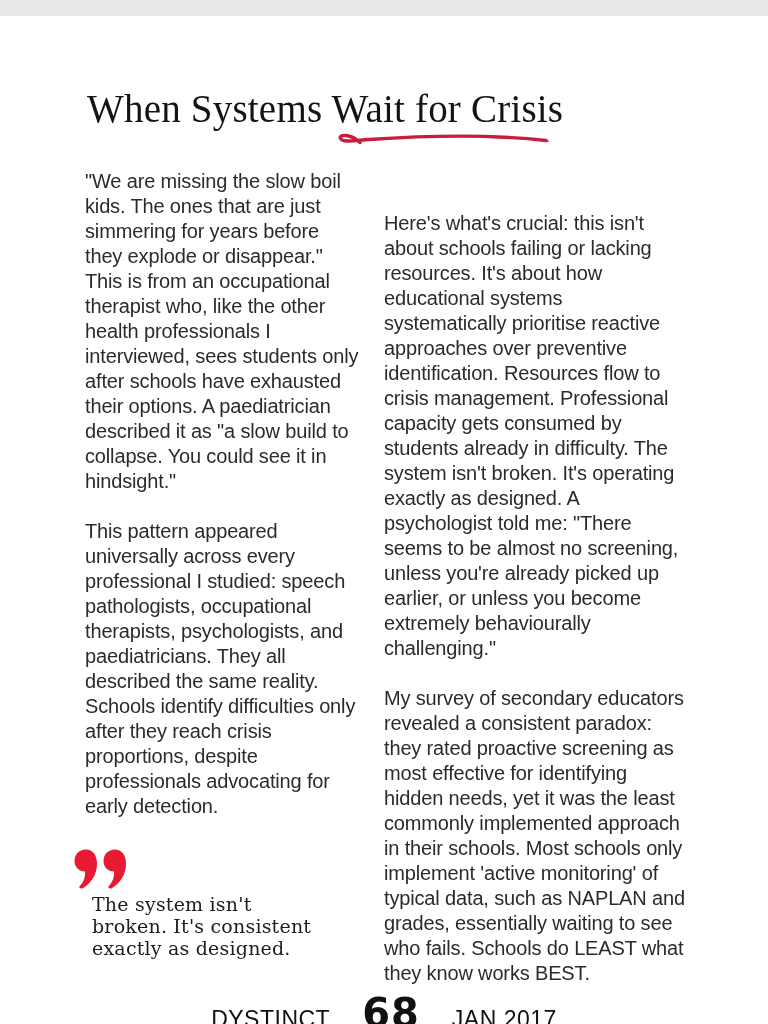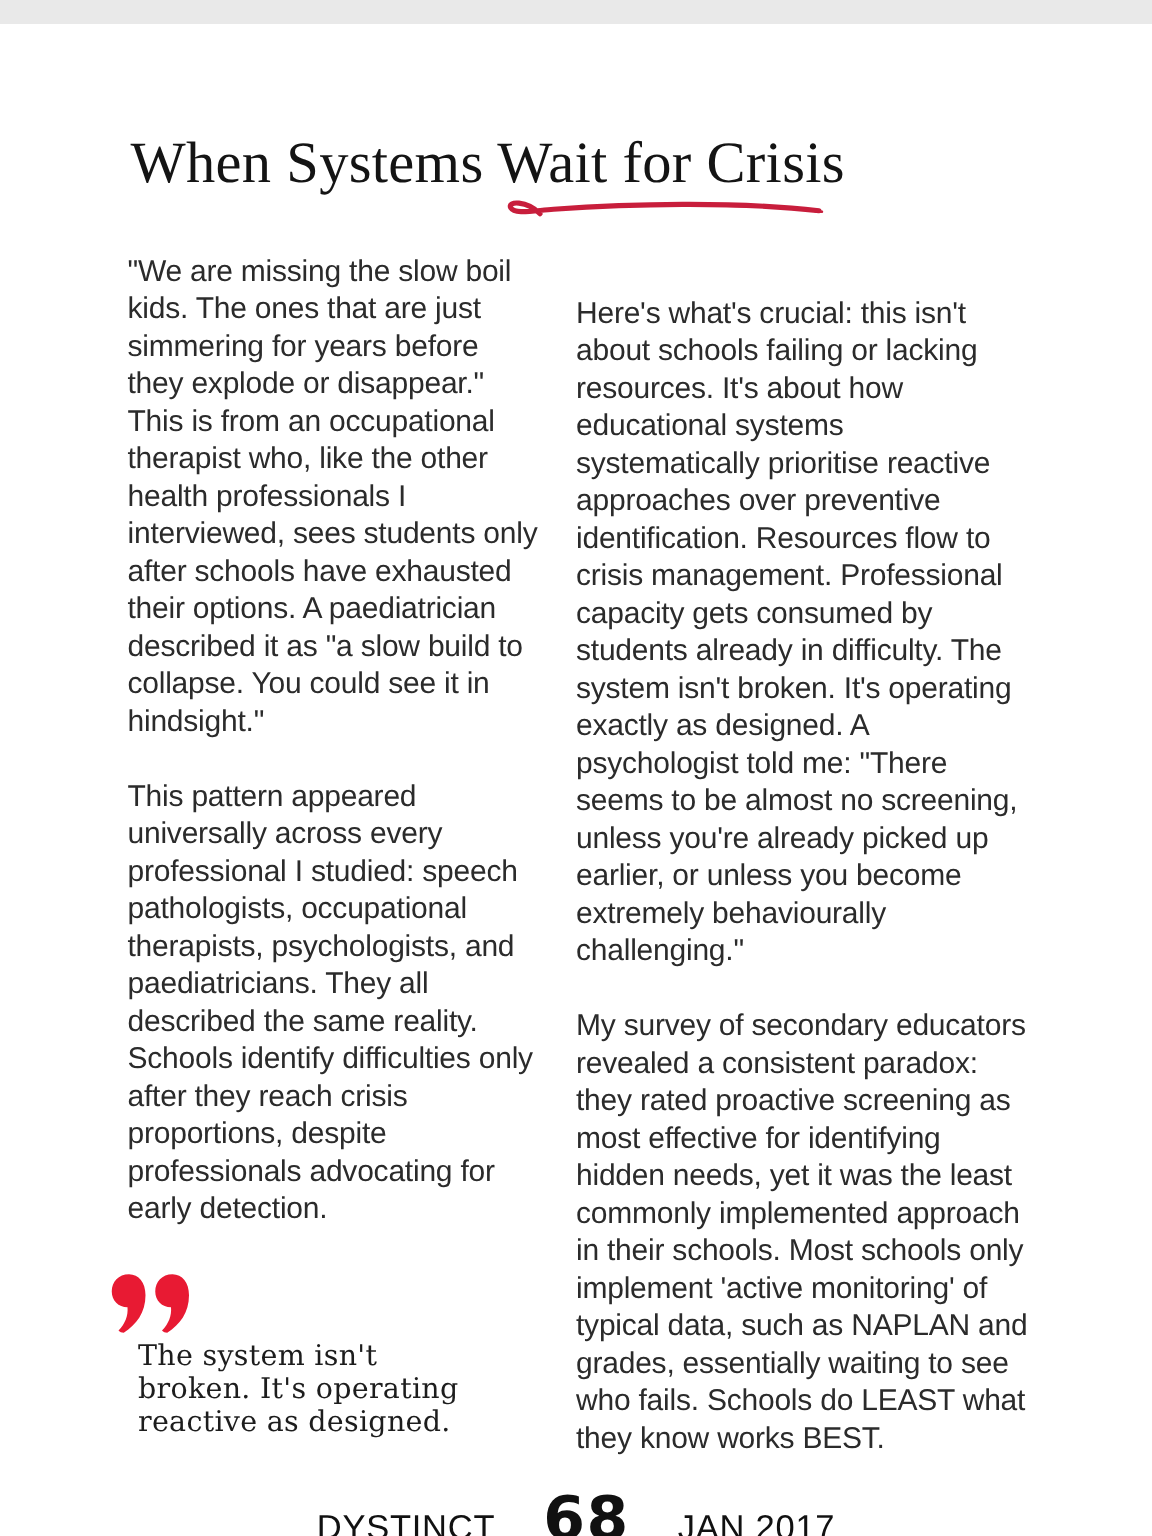--- a/index.html
+++ b/index.html
@@ -26,21 +26,21 @@
     position:absolute; left:334px; top:110px;
     color:var(--swoosh-red, #c81e3c);
   }
   .col {
     position:absolute;
     font-size:20px; line-height:25px;
     letter-spacing:-0.15px;
     color:var(--text-color, #2b2b2b);
   }
   .col-left  { left:85px;  top:153px; width:274px; }
-  .col-right { left:384px; top:181px; width:302px; }
+  .col-right { left:384px; top:195px; width:302px; }
   .col p { margin:0 0 25px 0; }
   .pull-quote {
     position:absolute; left:74px; top:833px;
     width:280px;
   }
   .pq-mark {
     display:block;
     color:var(--accent-red, #e81a33);
     line-height:0;
   }
@@ -90,21 +90,21 @@
     <p>My survey of secondary educators revealed a consistent paradox: they rated proactive screening as most effective for identifying hidden needs, yet it was the least commonly implemented approach in their schools. Most schools only implement 'active monitoring' of typical data, such as NAPLAN and grades, essentially waiting to see who fails. Schools do LEAST what they know works BEST.</p>
   </div>
 
   <div class="pull-quote">
     <span class="pq-mark">
       <svg width="54" height="40" viewBox="0 0 54 40" fill="currentColor" aria-hidden="true">
         <path id="qm" d="M12,0.5 C5,0.5 0.5,5.5 0.5,12 C0.5,18 5,22.5 11,22.5 C11.5,28 9.5,33.5 5,38 C6,39 7,39.5 8.5,39.5 C17,34 23,26 23,14.5 C23,6 18.5,0.5 12,0.5 Z"></path>
         <path d="M41,0.5 C34,0.5 29.5,5.5 29.5,12 C29.5,18 34,22.5 40,22.5 C40.5,28 38.5,33.5 34,38 C35,39 36,39.5 37.5,39.5 C46,34 52,26 52,14.5 C52,6 47.5,0.5 41,0.5 Z"></path>
       </svg>
     </span>
-    <div class="pq-text">The system isn't broken. It's operating reactive as designed.</div>
+    <div class="pq-text">The system isn't broken. It's consistent exactly as designed.</div>
   </div>
 
   <div class="footer">
     <span class="footer-mag">DYSTINCT</span>
     <span class="footer-num">68</span>
     <span class="footer-date">JAN 2017</span>
   </div>
 
 </div>
 

